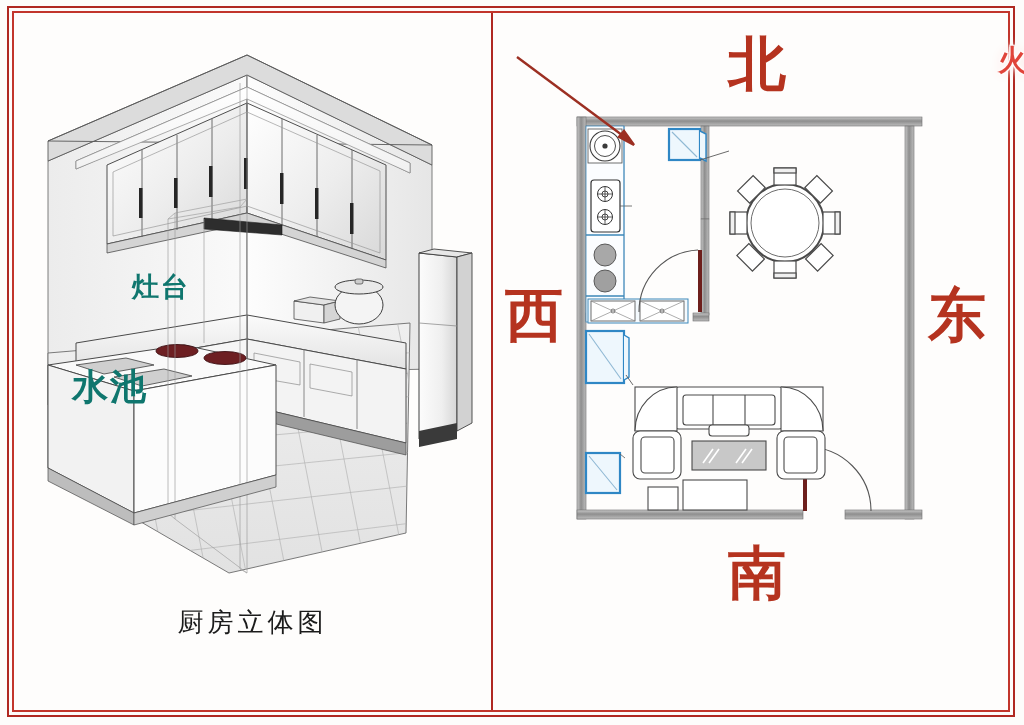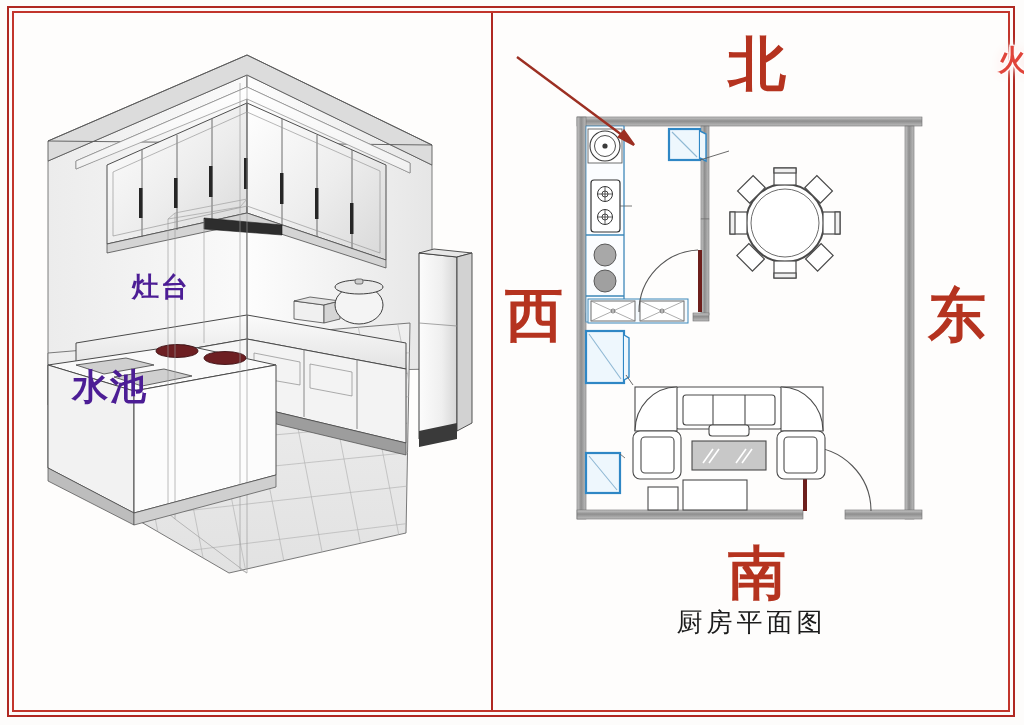--- a/index.html
+++ b/index.html
@@ -60,21 +60,21 @@
     text-align: center;
     font-size: 26px;
     letter-spacing: 4px;
     color: #1b1b1b;
     font-family: "Liberation Serif", "DejaVu Serif", serif;
   }
 
   
   .red-label {
     position: absolute;
-    color: #4c1d95;
+    color: #0f766e;
     font-weight: bold;
     font-family: Liberation Mono, monospace;
     white-space: nowrap;
   }
   #label-zaotai { left: 118px; top: 256px; font-size: 27px; letter-spacing: 2px; }
   #label-shuichi{ left: 58px;  top: 350px; font-size: 36px; letter-spacing: 2px; }
 
   #label-huoshao {
     position: absolute;
     left: 505px; top: 28px;
@@ -256,20 +256,21 @@
         <line x1="190" y1="206" x2="190" y2="330"></line>
       </g>
 
       <polygon points="34,455 120,500 120,512 34,468" fill="#bdbdbd" stroke="#4a4a4a" stroke-width="0.7"></polygon>
       <polygon points="120,500 262,462 262,474 120,512" fill="#cfcfcf" stroke="#4a4a4a" stroke-width="0.7"></polygon>
     </svg>
 
     <div class="red-label" id="label-zaotai">灶台</div>
     <div class="red-label" id="label-shuichi">水池</div>
 
+    <div class="caption">厨房立体图</div>
   </div>
 
   <div class="panel" id="panel-right">
 
     <svg class="svg-layer" width="517" height="697" viewBox="0 0 517 697">
       <defs>
         <linearGradient id="gWallH" x1="0" y1="0" x2="0" y2="1">
           <stop offset="0%" stop-color="#c9c9c9"></stop>
           <stop offset="45%" stop-color="#8e8e8e"></stop>
           <stop offset="100%" stop-color="#bdbdbd"></stop>
@@ -429,21 +430,20 @@
       <rect x="190" y="467" width="64" height="30" fill="#ffffff" stroke="#4a4a4a" stroke-width="1.1"></rect>
 
       <g stroke="#9c2f22" stroke-width="2.4" fill="#9c2f22">
         <line x1="24" y1="44" x2="137" y2="128"></line>
         <polygon points="141,132 126,124 131,118"></polygon>
       </g>
     </svg>
 
     <div id="label-huoshao">火烧天门</div>
 
-    <div class="caption">厨房平面图</div>
   </div>
 
   <div class="compass" id="compass-n">北</div>
   <div class="compass" id="compass-s">南</div>
   <div class="compass" id="compass-w">西</div>
   <div class="compass" id="compass-e">东</div>
 
 </div>
 
 </body></html>

